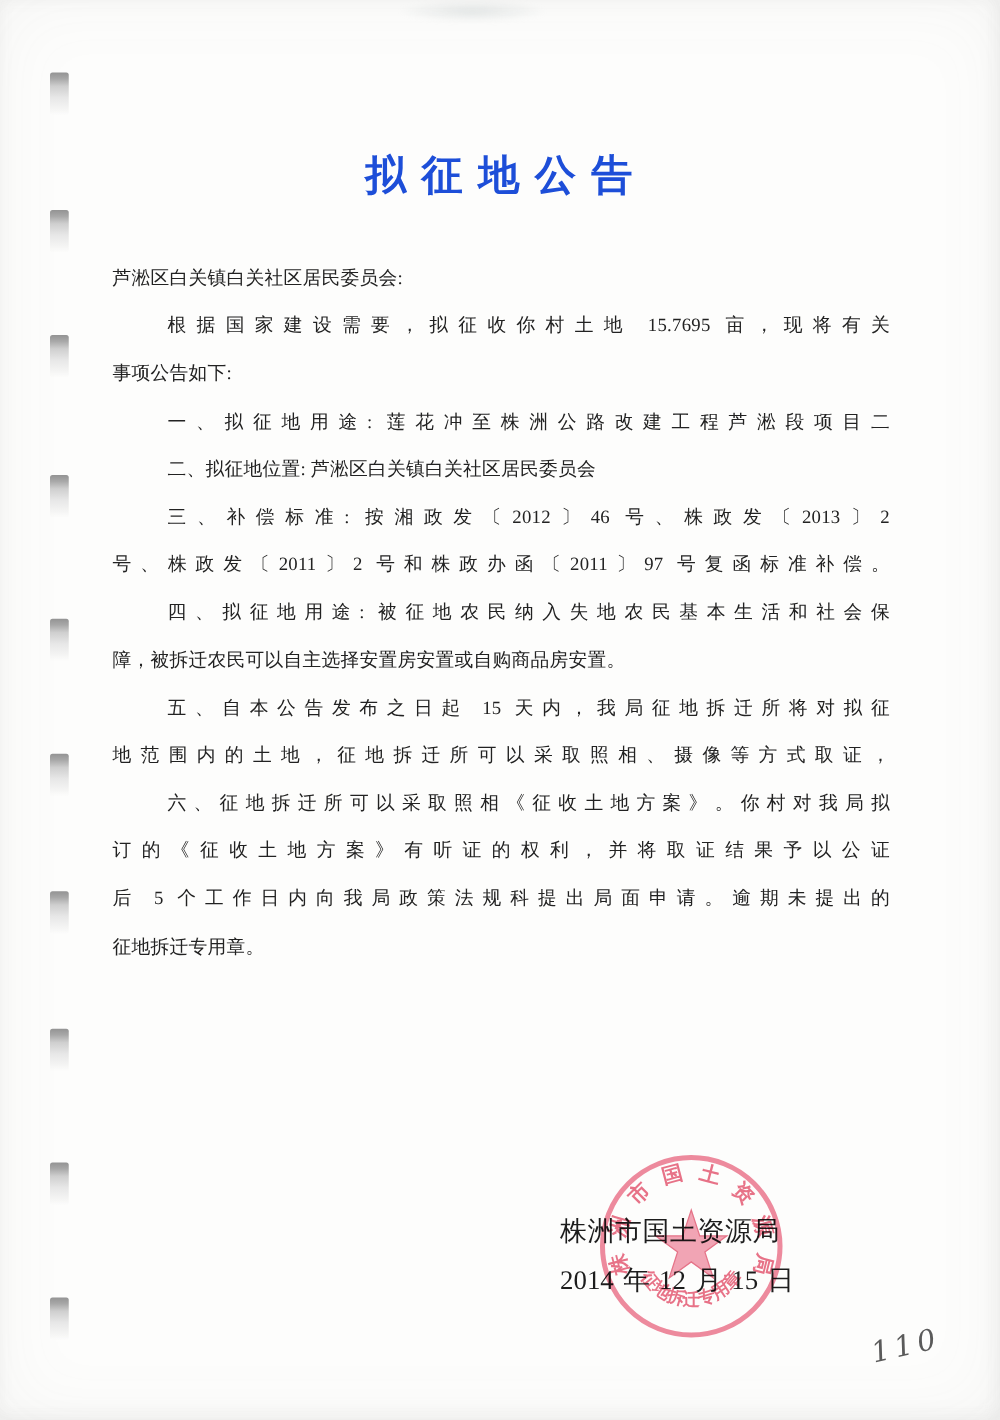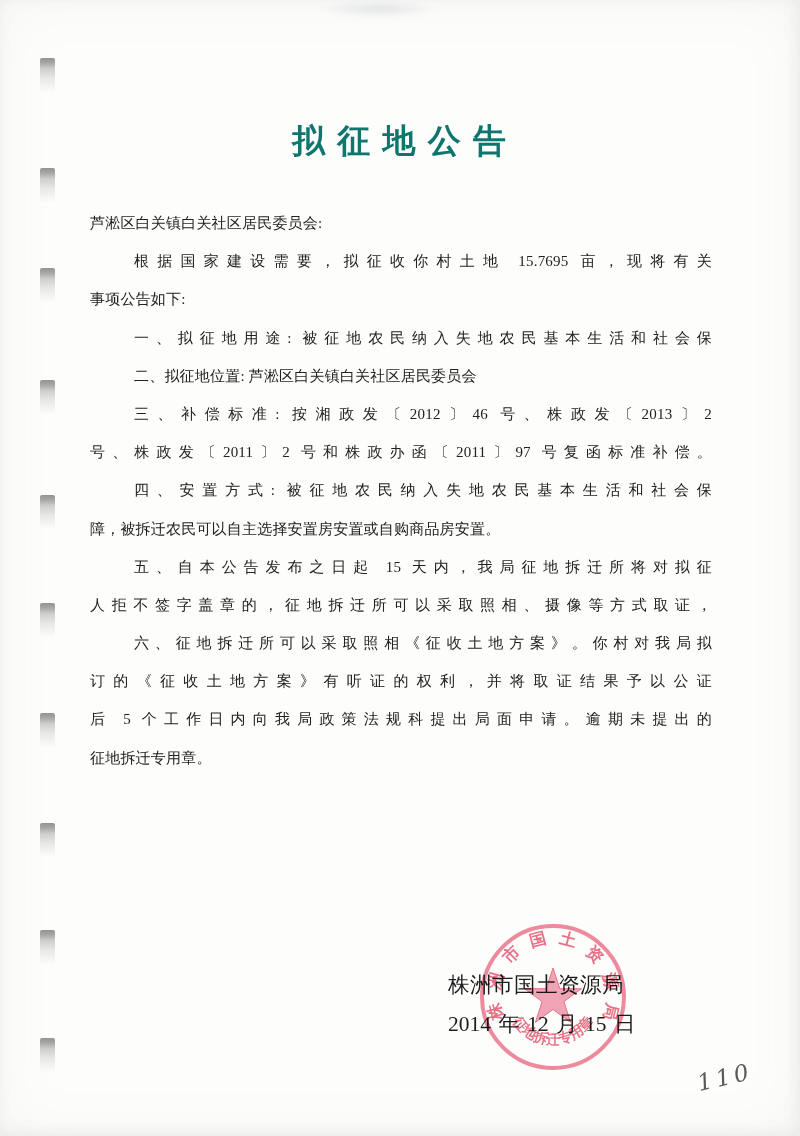--- a/index.html
+++ b/index.html
@@ -20,21 +20,21 @@
     filter:blur(2px);
   }
   
   .binder-mark {
     position:absolute; left:40px; width:15px; height:34px;
     background:linear-gradient(180deg,#939393 0px,#a8a8a8 5px,#cfcfcf 11px,#e7e7e7 20px,#f6f6f5 30px,rgba(246,246,245,0) 34px);
     border-radius:2px; filter:blur(0.4px);
   }
   .doc-title {
     position:absolute; left:0; top:119px; width:800px;
-    text-align:center; font-size:33px; font-weight:bold; color:#0f766e;
+    text-align:center; font-size:33px; font-weight:bold; color:#1d4ed8;
     letter-spacing:2px; line-height:44px; white-space:pre;
   }
   .doc-body {
     position:absolute; left:90px; top:204px; width:622px; color:#222;
   }
   .line {
     height:38.2px; line-height:38.2px; font-size:15px;
     letter-spacing:0.2px; white-space:nowrap;
     text-align:justify; text-align-last:left;
   }
@@ -73,28 +73,28 @@
       <div class="binder-mark" style="top: 930px;"></div>
       <div class="binder-mark" style="top: 1038px;"></div>
     </div>
 
   <div class="doc-title">拟 征 地 公 告</div>
 
   <div class="doc-body">
       <div class="line">芦淞区白关镇白关社区居民委员会:</div>
       <div class="line indent full">根据国家建设需要，拟征收你村土地 15.7695 亩，现将有关</div>
       <div class="line">事项公告如下:</div>
-      <div class="line indent full">一、拟征地用途: 被征地农民纳入失地农民基本生活和社会保</div>
+      <div class="line indent full">一、拟征地用途: 莲花冲至株洲公路改建工程芦淞段项目二</div>
       <div class="line indent">二、拟征地位置: 芦淞区白关镇白关社区居民委员会</div>
       <div class="line indent full">三、补偿标准: 按湘政发〔2012〕46 号、株政发〔2013〕2</div>
       <div class="line full">号、株政发〔2011〕2 号和株政办函〔2011〕97 号复函标准补偿。</div>
-      <div class="line indent full">四、安置方式: 被征地农民纳入失地农民基本生活和社会保</div>
+      <div class="line indent full">四、拟征地用途: 被征地农民纳入失地农民基本生活和社会保</div>
       <div class="line">障，被拆迁农民可以自主选择安置房安置或自购商品房安置。</div>
       <div class="line indent full">五、自本公告发布之日起 15 天内，我局征地拆迁所将对拟征</div>
-      <div class="line full">人拒不签字盖章的，征地拆迁所可以采取照相、摄像等方式取证，</div>
+      <div class="line full">地范围内的土地，征地拆迁所可以采取照相、摄像等方式取证，</div>
       <div class="line indent full">六、征地拆迁所可以采取照相《征收土地方案》。你村对我局拟</div>
       <div class="line full">订的《征收土地方案》有听证的权利，并将取证结果予以公证</div>
       <div class="line full">后 5 个工作日内向我局政策法规科提出局面申请。逾期未提出的</div>
       <div class="line">征地拆迁专用章。</div>
     </div>
 
   <div class="signature sig-org">株洲市国土资源局</div>
 
   <div class="signature sig-date">2014 年 12 月 15 日</div>
 

